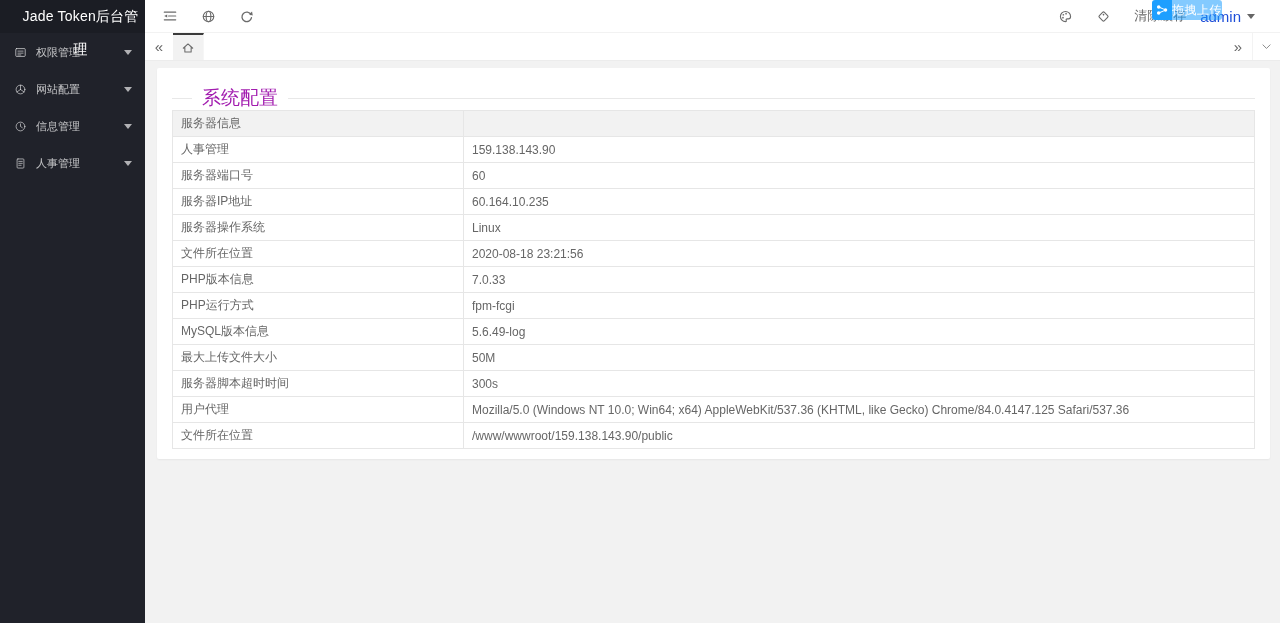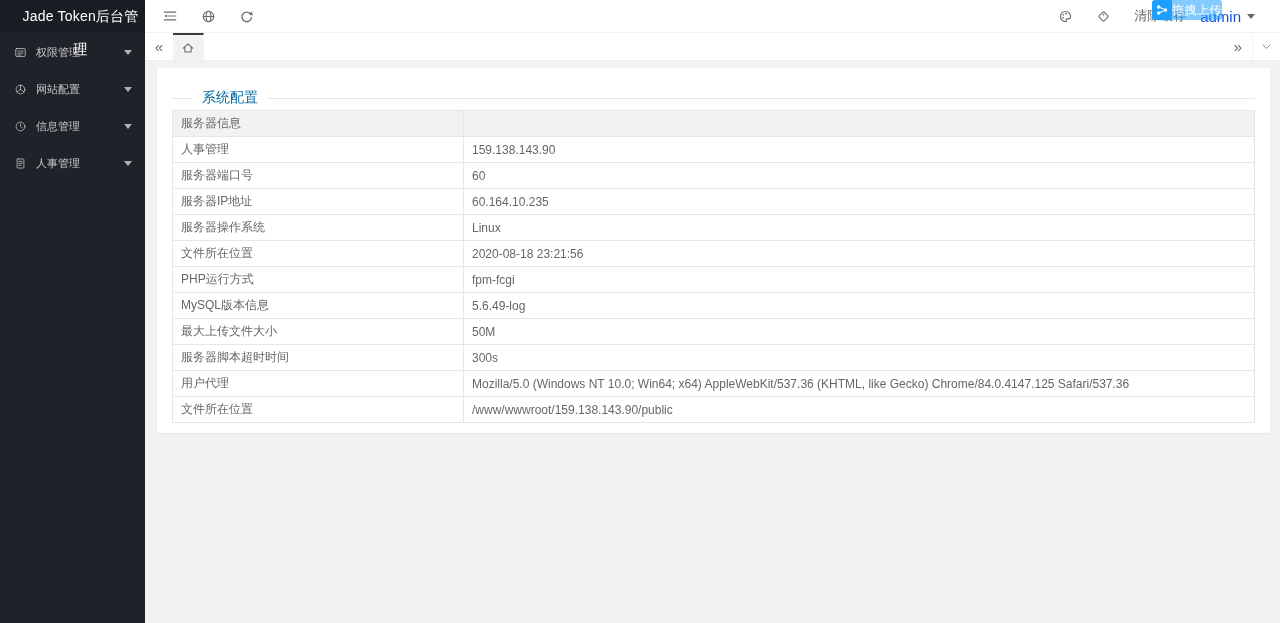--- a/index.html
+++ b/index.html
@@ -55,21 +55,21 @@
   .tab-spacer { flex:1; }
   .tab-ctrl.right-sep { border-left:1px solid #f3f3f3; }
 
   
   .content { height:562px; background:#f2f2f2; padding:7px 10px 0 12px; }
   .card { background:#fff; border-radius:2px; box-shadow:0 1px 2px rgba(0,0,0,.05);
     padding:10px 15px 10px 15px; }
   .legend { margin-top:10px; height:20px; display:flex; align-items:center; }
   .legend .line-s { width:20px; height:1px; background:#e8e8e8; }
   .legend .line-l { flex:1; height:1px; background:#e8e8e8; }
-  .legend .legend-text { padding:0 10px; font-size:14px; color:#0369a1; }
+  .legend .legend-text { padding:0 10px; font-size:19px; color:#a21caf; }
 
   table.cfg { width:100%; margin-top:2px; border-collapse:collapse; table-layout:fixed; }
   table.cfg td { border:1px solid #e6e6e6; height:26px; font-size:12px; color:#666;
     padding:0 8px; white-space:nowrap; overflow:hidden; }
   table.cfg td.lbl { width:291px; }
   tr.hdr td { background:#f2f2f2; }
 
   .ic-stroke { stroke:#6b6b6b; fill:none; stroke-width:1.2; stroke-linecap:round; stroke-linejoin:round; }
   .ic-fill { fill:#6b6b6b; }
   .w-stroke { stroke:rgba(255,255,255,.75); fill:none; stroke-width:1.1; stroke-linecap:round; }
@@ -239,20 +239,24 @@
         <tr>
           <td class="lbl">服务器操作系统</td>
           <td>Linux</td>
         </tr>
 
         <tr>
           <td class="lbl">文件所在位置</td>
           <td>2020-08-18 23:21:56</td>
         </tr>
 
+        <tr>
+          <td class="lbl">PHP版本信息</td>
+          <td>7.0.33</td>
+        </tr>
 
         <tr>
           <td class="lbl">PHP运行方式</td>
           <td>fpm-fcgi</td>
         </tr>
 
         <tr>
           <td class="lbl">MySQL版本信息</td>
           <td>5.6.49-log</td>
         </tr>

